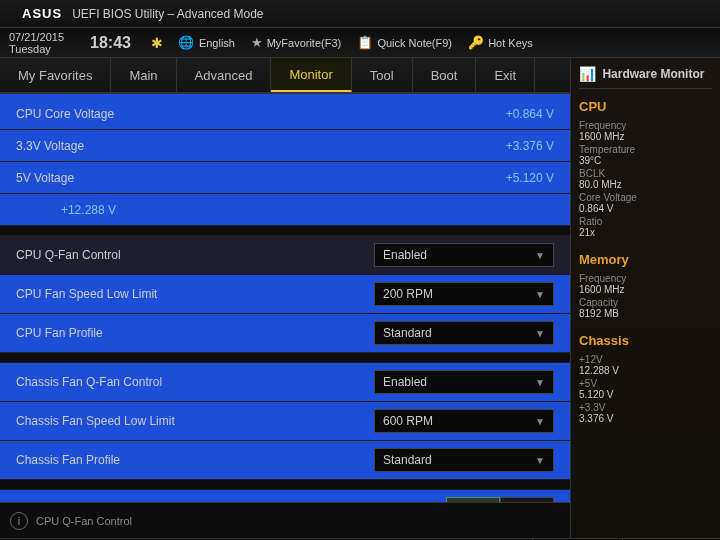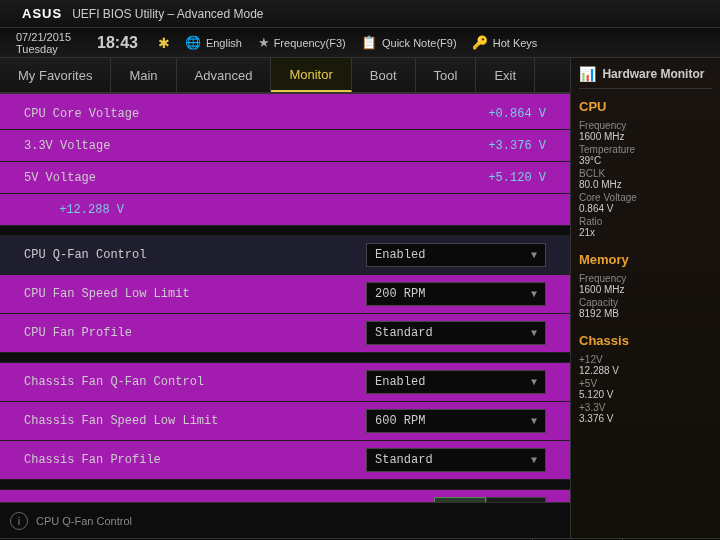--- a/index.html
+++ b/index.html
@@ -34,21 +34,21 @@
       font-size: 12px;
       flex: 1;
     }
 
     
     #second-bar {
       background: linear-gradient(180deg, #0d0d0d 0%, #1a1a1a 100%);
       height: 30px;
       display: flex;
       align-items: center;
-      padding: 0 16px;
+      padding: 0 9px;
       border-bottom: 1px solid #333;
       gap: 16px;
     }
     #datetime {
       color: #ccc;
       font-size: 11px;
       margin-right: 10px;
     }
     .toolbar-item {
       display: flex;
@@ -67,21 +67,21 @@
     #main-layout {
       display: flex;
       height: 480px;
     }
 
     
     #content {
       flex: 1;
       display: flex;
       flex-direction: column;
-      background: #a21caf;
+      background: #1d4ed8;
     }
 
     
     #nav-menu {
       background: linear-gradient(180deg, #1c1c1c 0%, #141414 100%);
       height: 36px;
       display: flex;
       align-items: stretch;
       border-bottom: 2px solid #333;
     }
@@ -102,24 +102,23 @@
 
     
     #settings-area {
       flex: 1;
       overflow-y: auto;
       padding: 4px 0;
     }
     .setting-row {
       display: flex;
       align-items: center;
-      padding: 7px 24px;
+      padding: 7px 16px;
       border-bottom: 1px solid #1e1e1e;
       min-height: 32px;
-      font-family: Liberation Mono, monospace;
     }
     .setting-row.highlighted {
       background: #1e1e2e;
     }
     .setting-label {
       flex: 1;
       color: #ccc;
       font-size: 12px;
     }
     .setting-value {
@@ -301,43 +300,43 @@
   </div>
   <div style="font-size:16px; font-weight:bold; color:#ccc; margin-right:4px;">18:43</div>
   <span style="color:#e8c84a; font-size:14px;">✱</span>
 
   <div class="toolbar-item">
     <span class="toolbar-icon">🌐</span>
     <span>English</span>
   </div>
   <div class="toolbar-item">
     <span class="toolbar-icon">★</span>
-    <span>Frequency(F3)</span>
+    <span>MyFavorite(F3)</span>
   </div>
   <div class="toolbar-item">
     <span class="toolbar-icon">📋</span>
     <span>Quick Note(F9)</span>
   </div>
   <div class="toolbar-item">
     <span class="toolbar-icon">🔑</span>
     <span>Hot Keys</span>
   </div>
 </div>
 
 <div id="main-layout">
 
   <div id="content">
 
     <div id="nav-menu">
       <div class="nav-item">My Favorites</div>
       <div class="nav-item">Main</div>
       <div class="nav-item">Advanced</div>
       <div class="nav-item active">Monitor</div>
+      <div class="nav-item">Tool</div>
       <div class="nav-item">Boot</div>
-      <div class="nav-item">Tool</div>
       <div class="nav-item">Exit</div>
     </div>
 
     <div id="settings-area">
 
       <div class="setting-row">
         <span class="setting-label">CPU Core Voltage</span>
         <span class="setting-value">+0.864 V</span>
       </div>
       <div class="setting-row">

